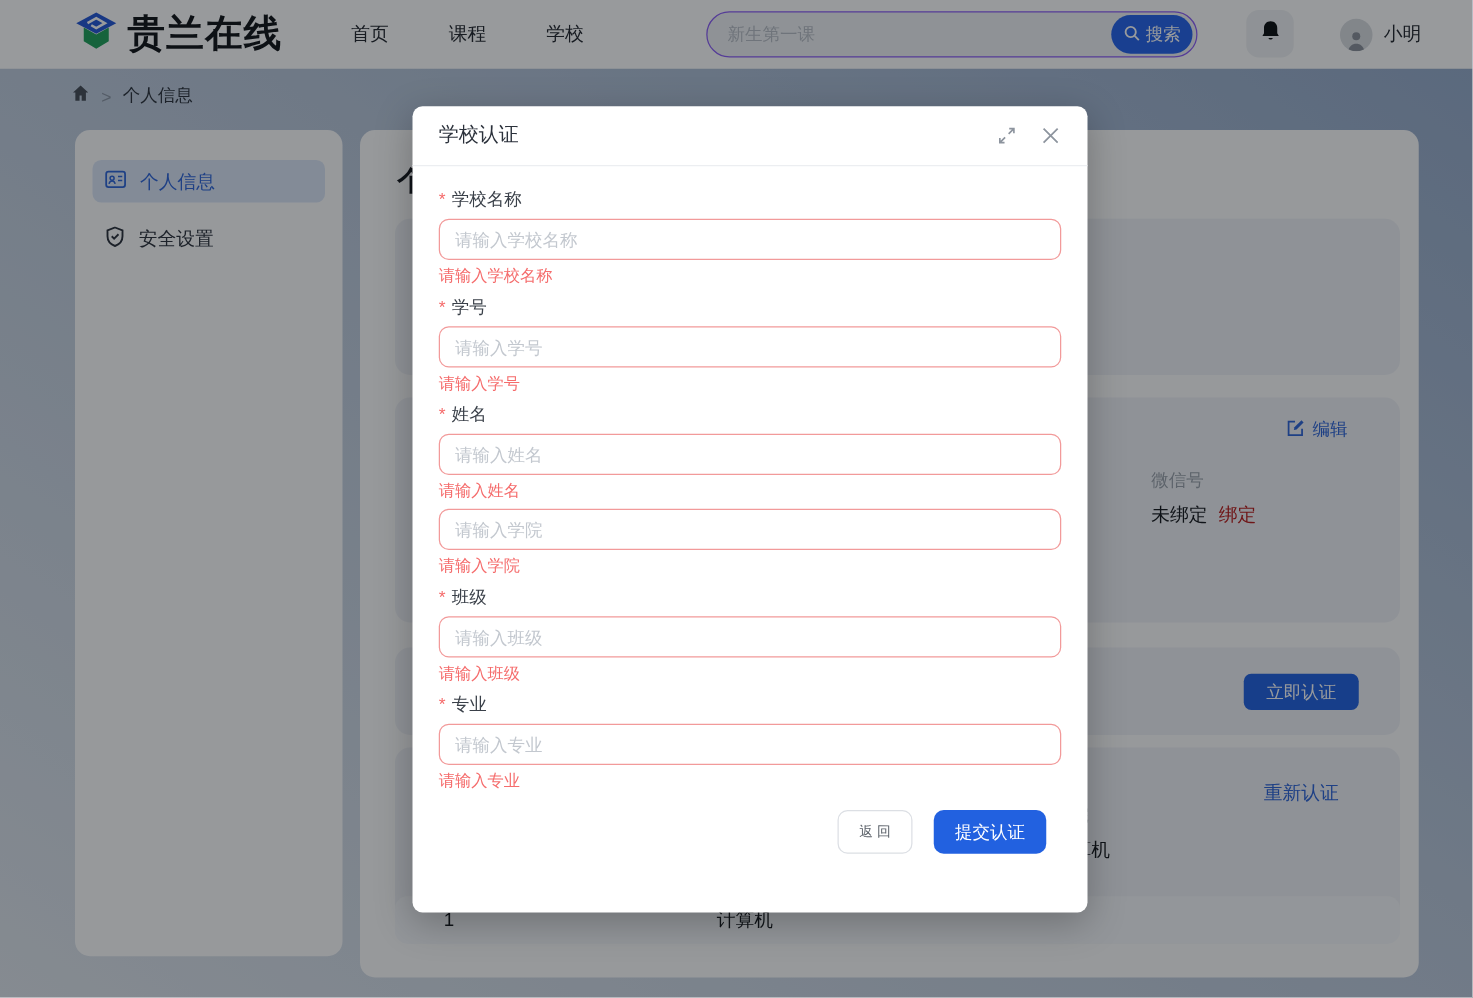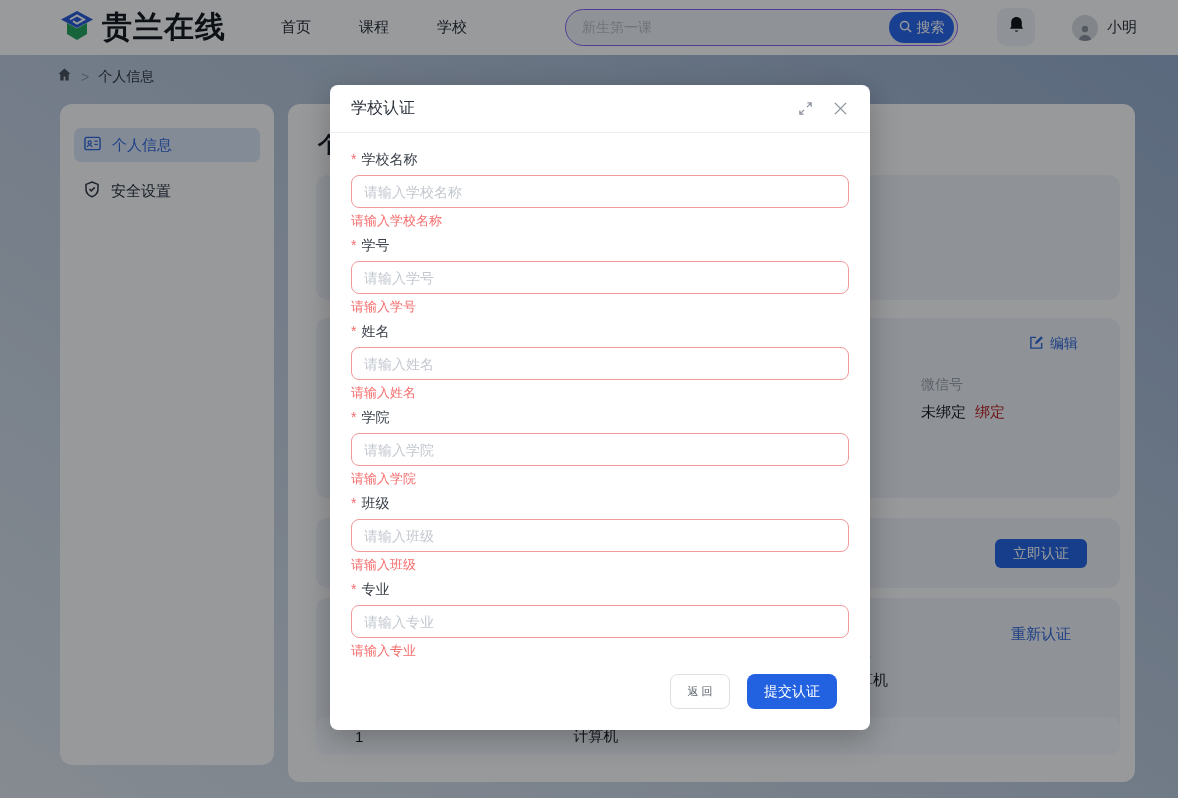--- a/index.html
+++ b/index.html
@@ -245,21 +245,20 @@
         <div class="form-error">请输入学号</div>
       </div>
 
       <div class="form-item">
         <div class="form-label"><span class="req-star">*</span><span>姓名</span></div>
         <input class="form-input" placeholder="请输入姓名" style="">
         <div class="form-error">请输入姓名</div>
       </div>
 
       <div class="form-item">
-        <div class="form-label"><span class="req-star">*</span><span>学院</span></div>
         <input class="form-input" placeholder="请输入学院" style="">
         <div class="form-error">请输入学院</div>
       </div>
 
       <div class="form-item">
         <div class="form-label"><span class="req-star">*</span><span>班级</span></div>
         <input class="form-input" placeholder="请输入班级" style="">
         <div class="form-error">请输入班级</div>
       </div>
 

